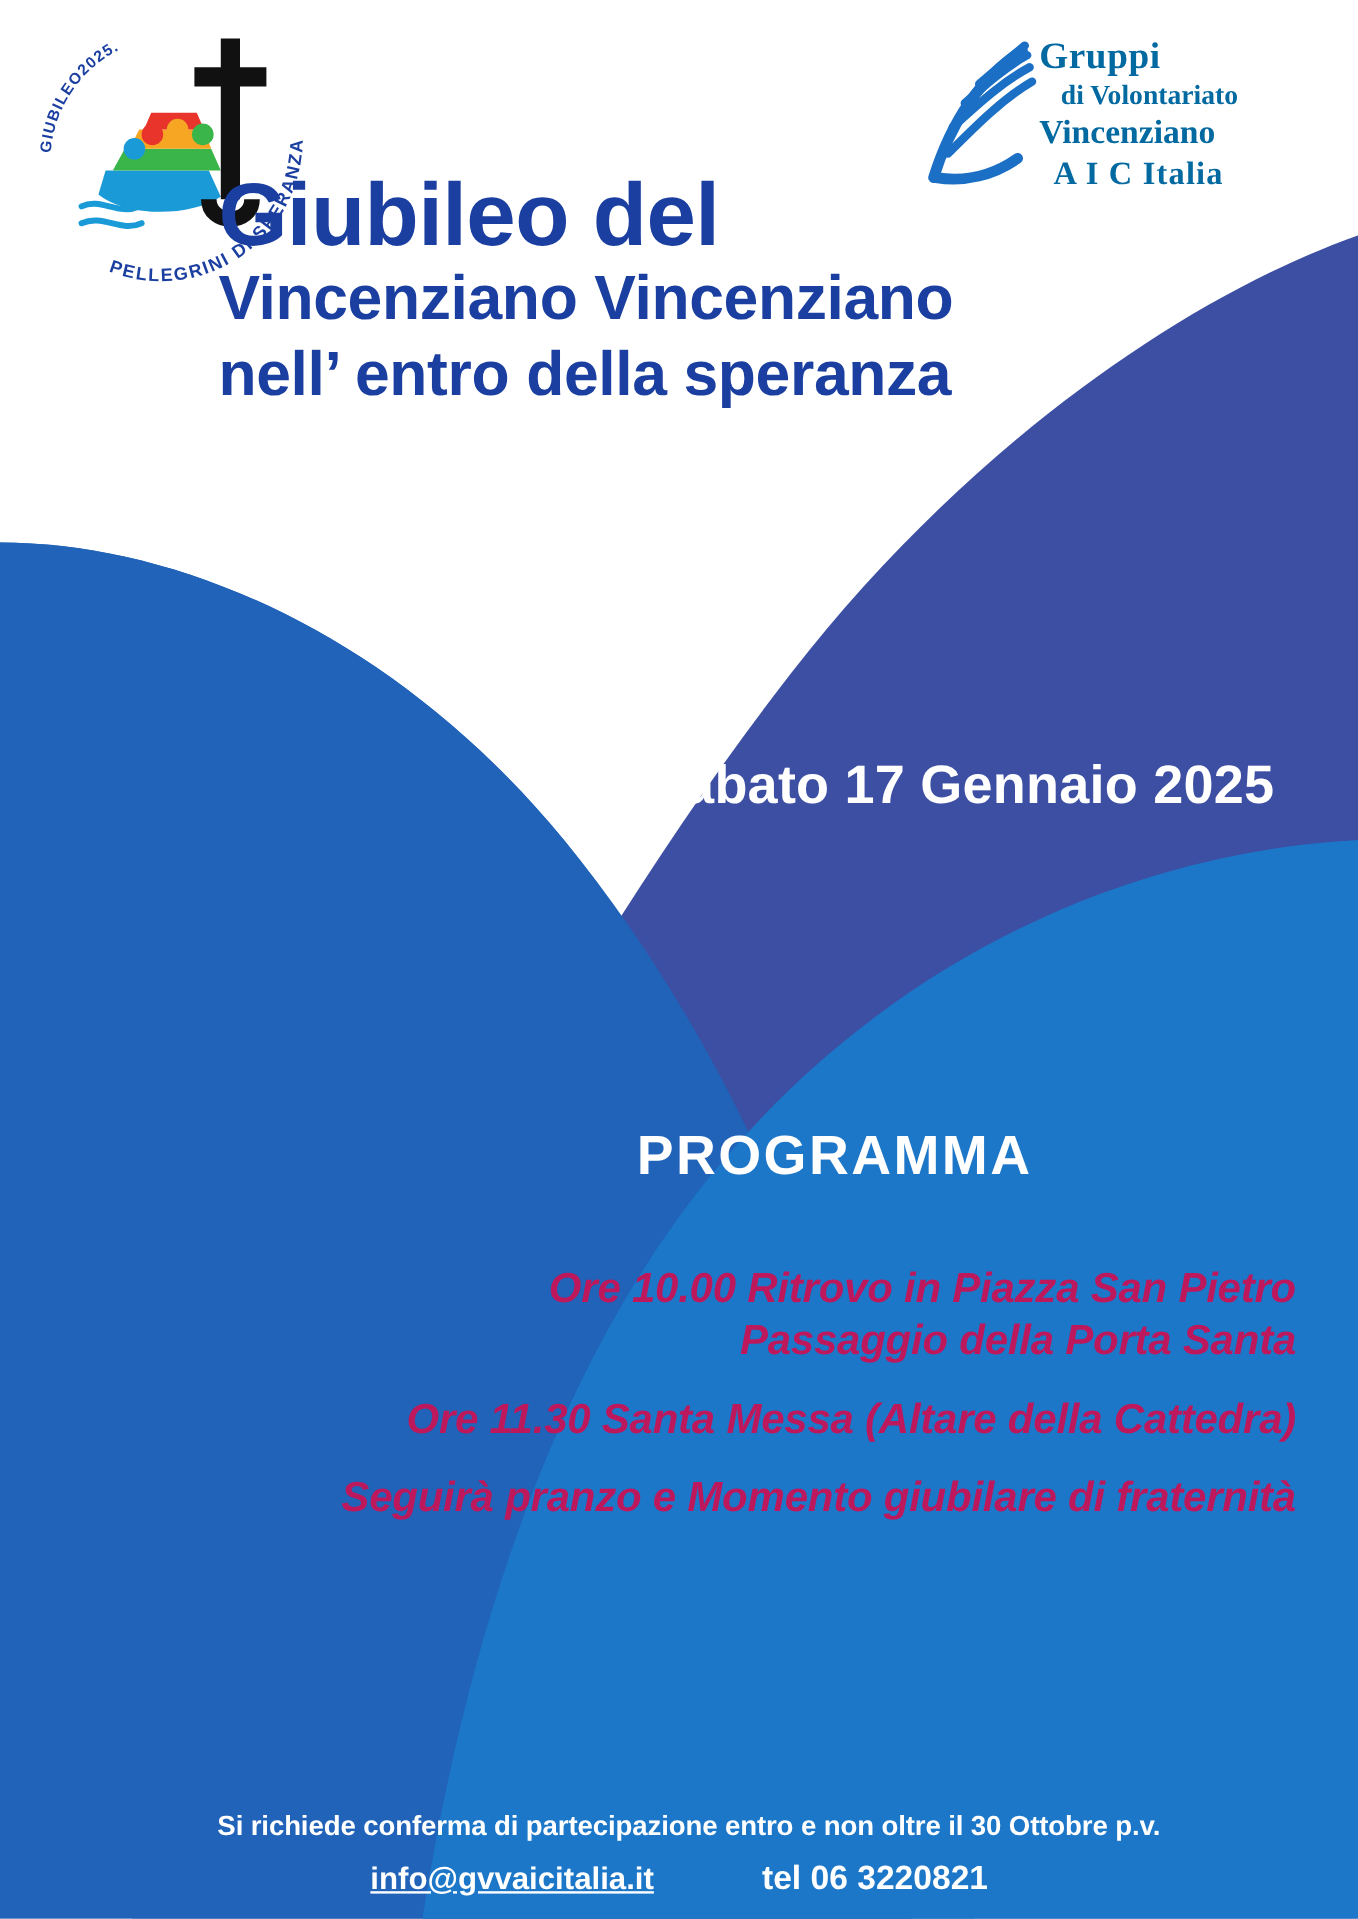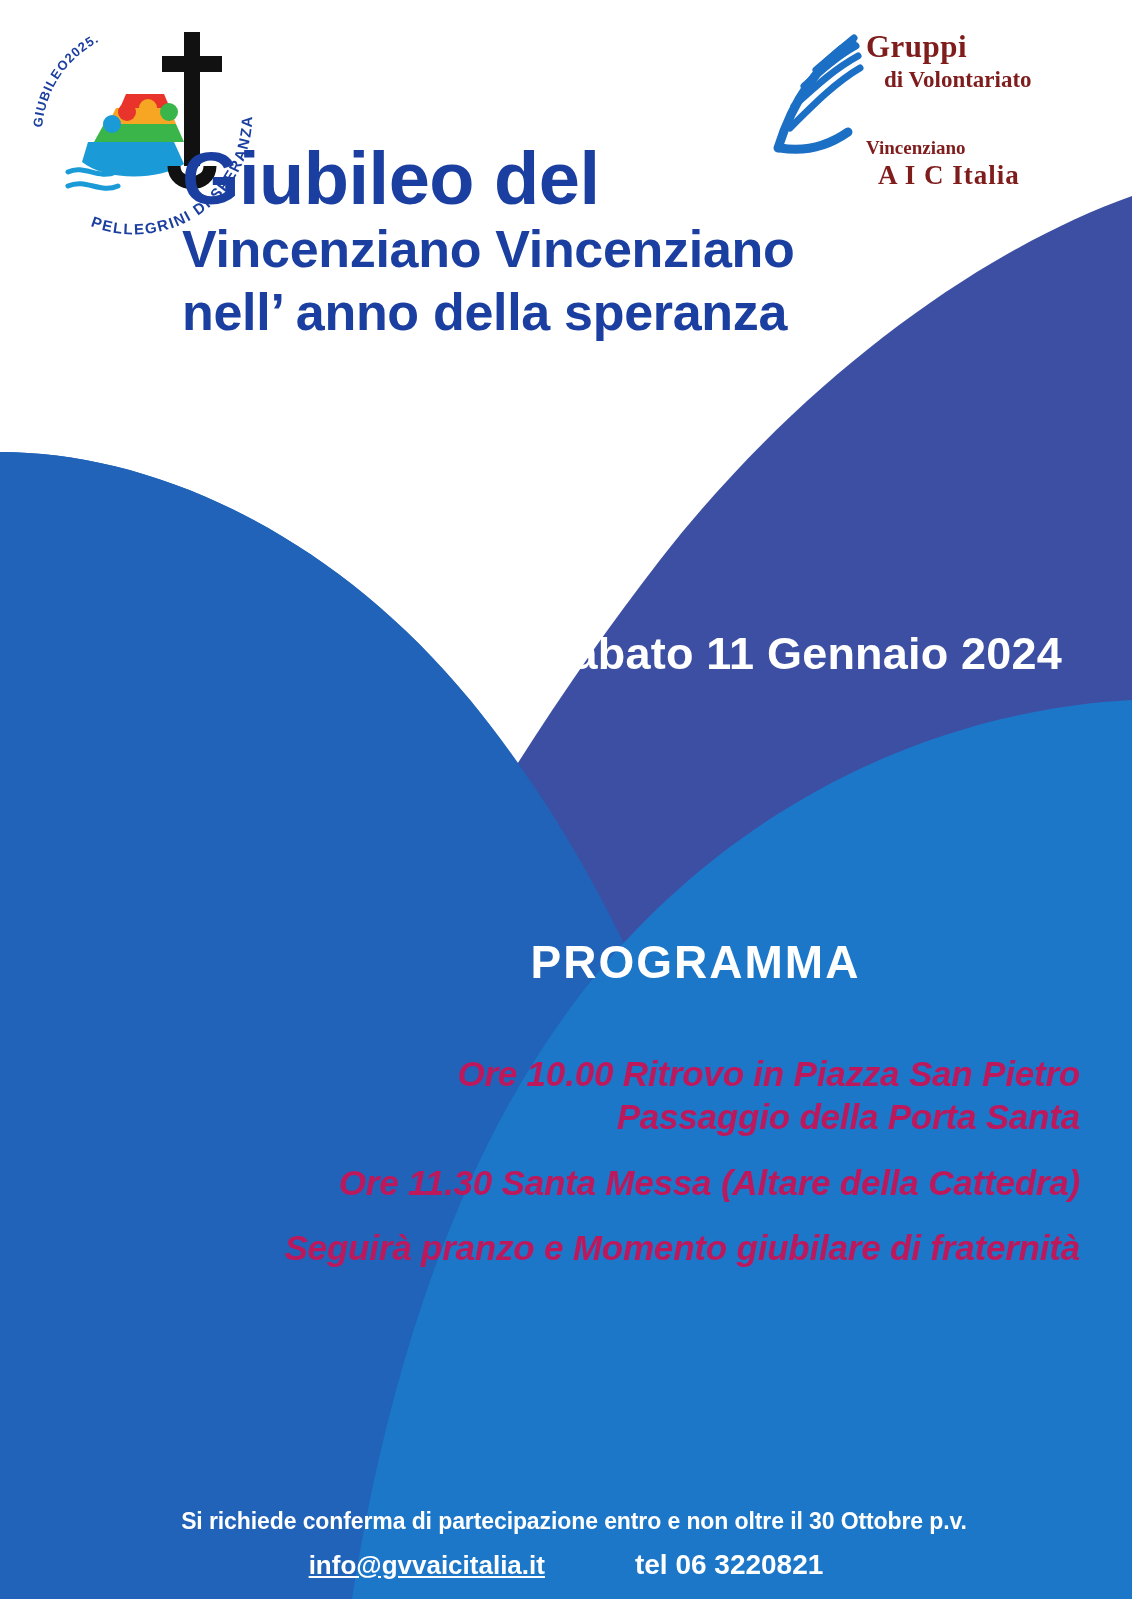--- a/index.html
+++ b/index.html
@@ -39,28 +39,28 @@
     position: absolute;
     right: 42px;
     top: 20px;
     width: 330px;
     height: 160px;
   }
   .aic-text {
     position: absolute;
     left: 106px;
     top: 8px;
-    color: #7f1d1d;
+    color: #0369a1;
     font-family: "Liberation Serif", serif;
     font-weight: bold;
     line-height: 1.22;
   }
   .aic-l1 { font-size: 31px; letter-spacing: 0.5px; }
   .aic-l2 { font-size: 23px; padding-left: 18px; }
-  .aic-l3 { font-size: 19px; margin-top: 42px; }
+  .aic-l3 { font-size: 28px; }
   .aic-l4 { font-size: 27px; padding-left: 12px; letter-spacing: 1px; }
 
   
   .title-wrap {
     position: absolute;
     left: 182px;
     top: 140px;
     width: 830px;
   }
   .title-1 {
@@ -253,24 +253,24 @@
       <div class="aic-l1">Gruppi</div>
       <div class="aic-l2">di Volontariato</div>
       <div class="aic-l3">Vincenziano</div>
       <div class="aic-l4">A I C   Italia</div>
     </div>
   </div>
 
   <div class="title-wrap">
     <div class="title-1">Giubileo del</div>
     <div class="title-2">Vincenziano Vincenziano</div>
-    <div class="title-3">nell’ anno della speranza</div>
-  </div>
-
-  <div class="date-line">Sabato 11 Gennaio 2024</div>
+    <div class="title-3">nell’ entro della speranza</div>
+  </div>
+
+  <div class="date-line">Sabato 17 Gennaio 2025</div>
 
   <div class="programma-title">PROGRAMMA</div>
 
   <div class="prog-block">
     <div class="prog-item">
       <span>Ore 10.00 Ritrovo in Piazza San Pietro</span>
       <span class="l2">Passaggio della Porta Santa</span>
     </div>
     <div class="prog-item">
       <span>Ore 11.30 Santa Messa (Altare della Cattedra)</span>

